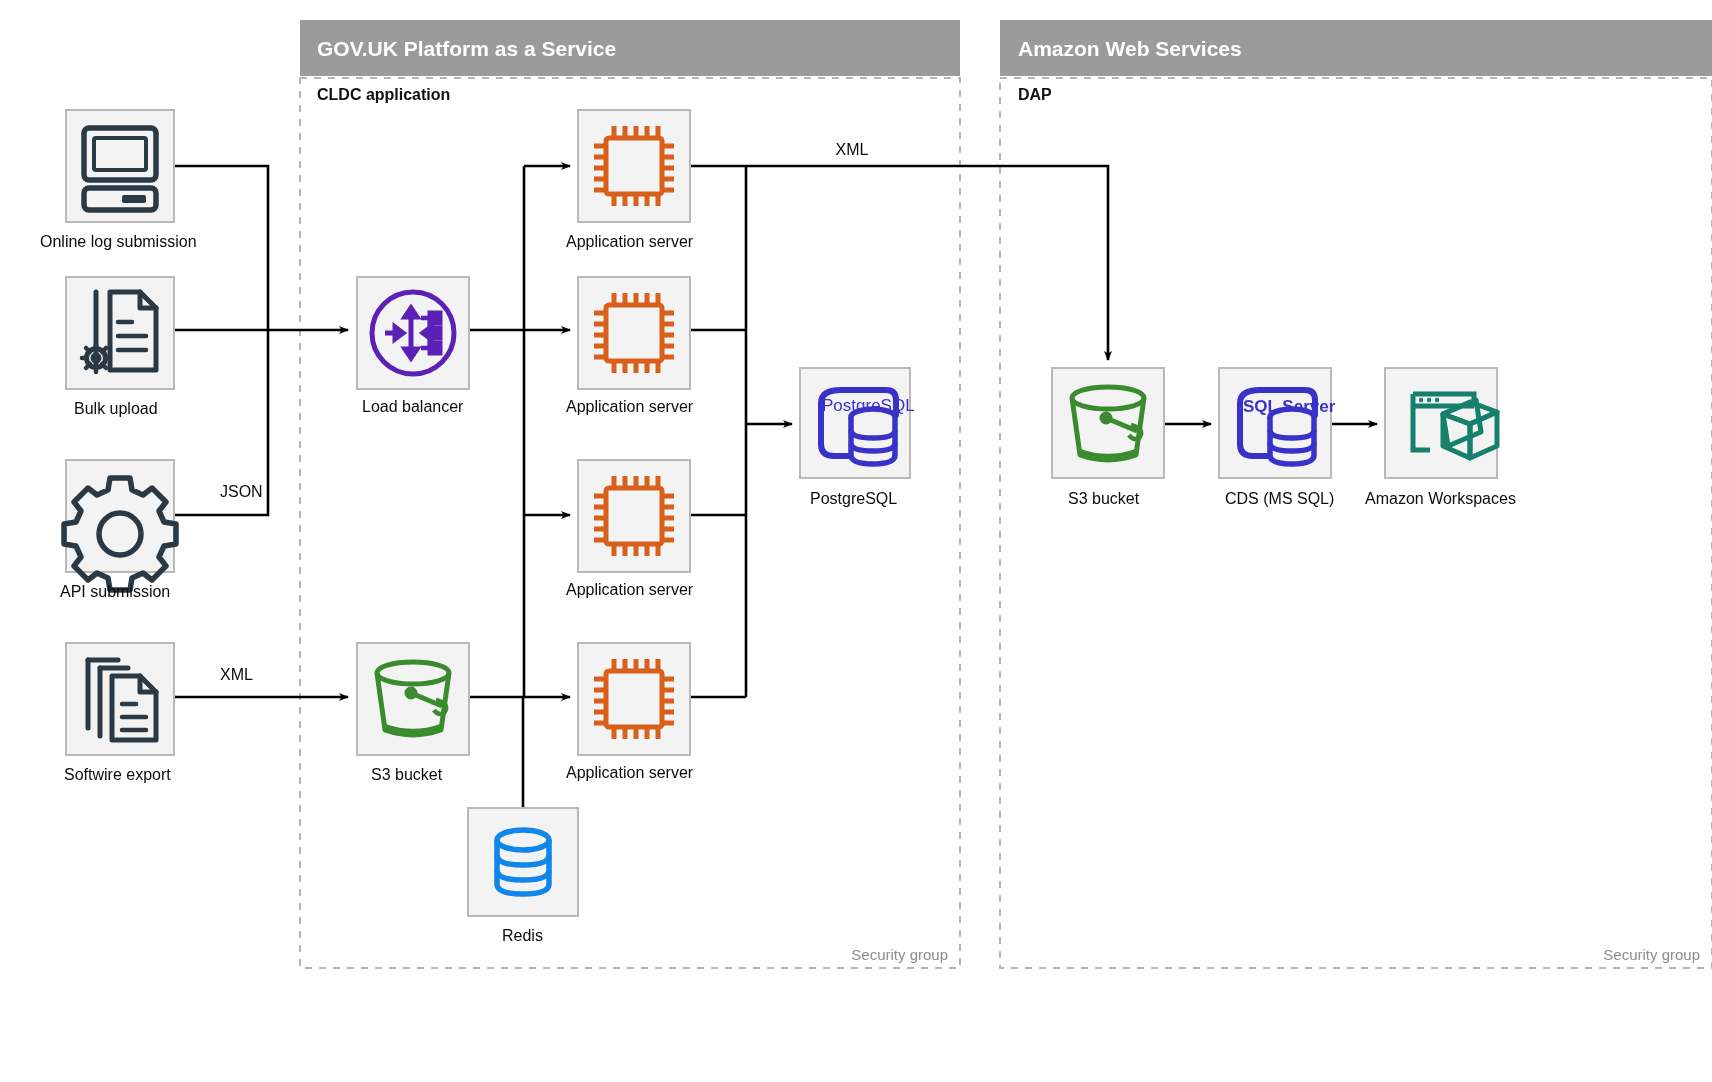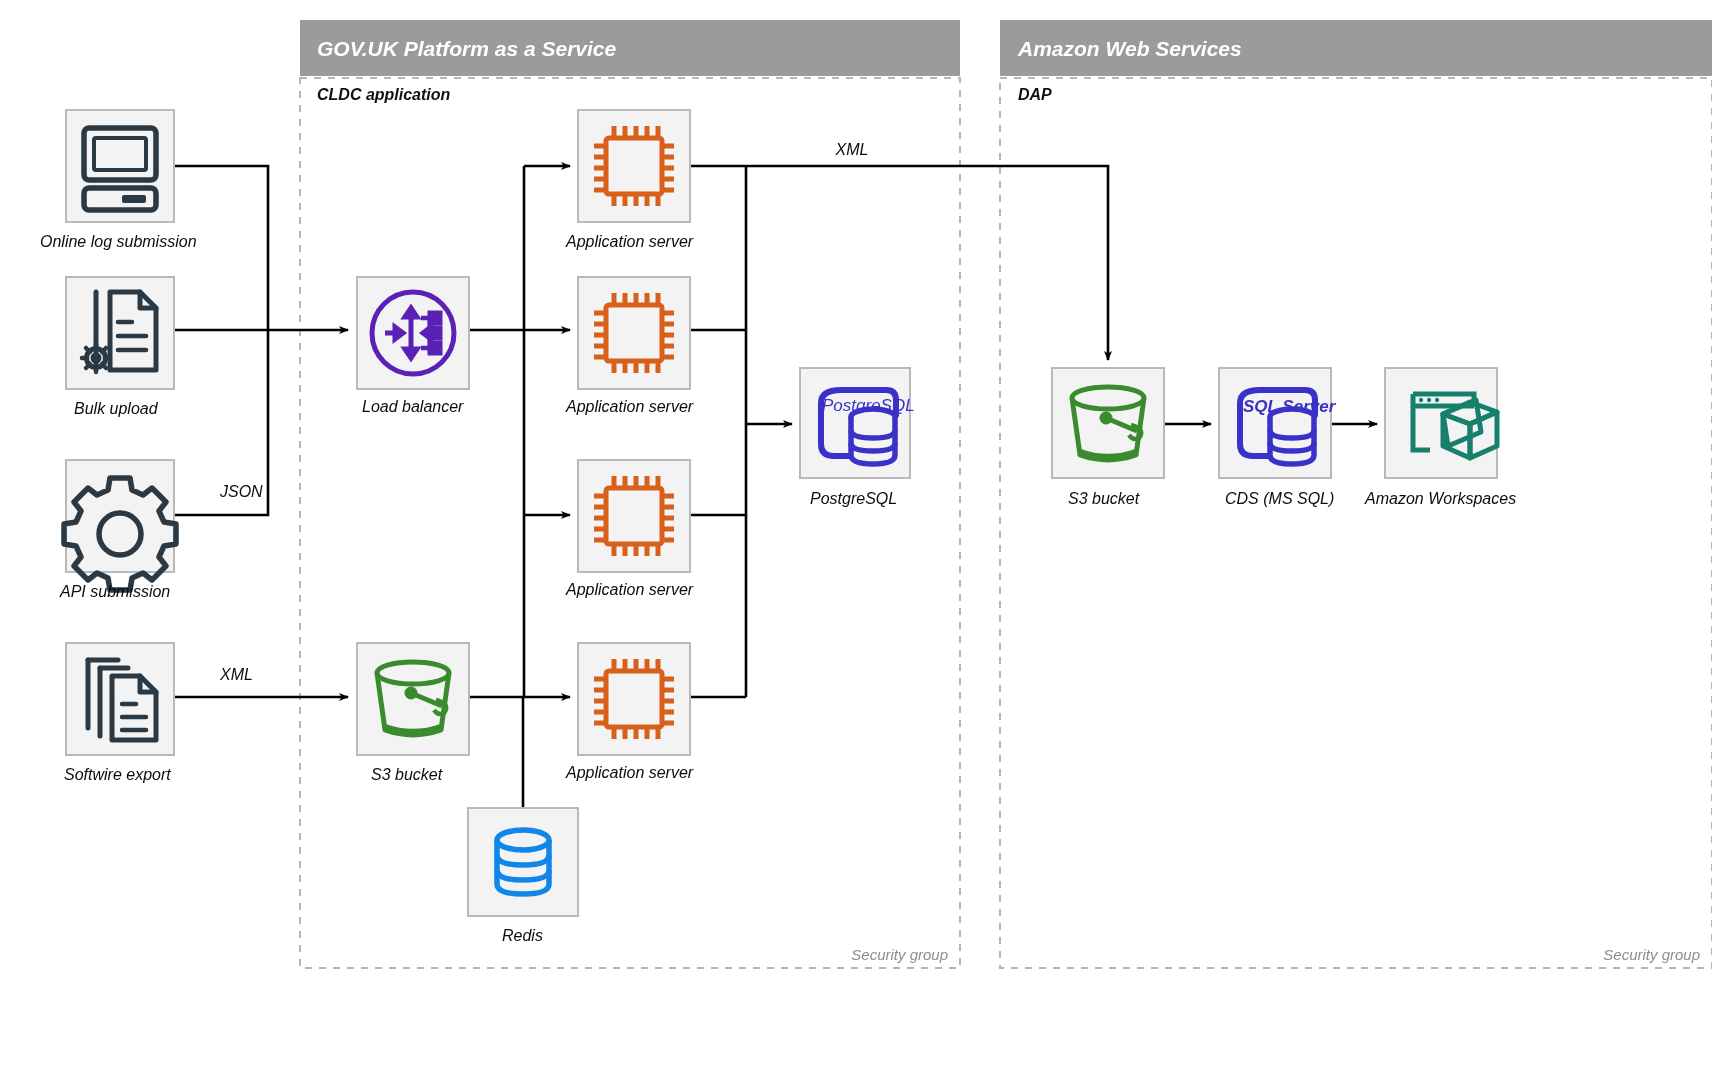--- a/index.html
+++ b/index.html
@@ -1,18 +1,18 @@
 <!DOCTYPE html>
 <html><head>
 <meta charset="utf-8">
 <style>
   html,body{margin:0;padding:0;background:#ffffff;}
   body{width:1712px;height:1082px;position:relative;overflow:hidden;
        font-family:"Liberation Sans","DejaVu Sans",sans-serif;}
-  #stage{position:absolute;left:0;top:0;width:1712px;height:936px;font-style:italic;}
+  #stage{position:absolute;left:0;top:0;width:1712px;height:936px;}
   svg{display:block;}
   .hdr-band{fill:#9b9b9b;}
   .hdr-text{fill:#ffffff;font-weight:bold;font-size:21px;font-family:"Liberation Sans","DejaVu Sans",sans-serif;}
   .grp-label{fill:#111111;font-weight:bold;font-size:16px;font-family:"Liberation Sans","DejaVu Sans",sans-serif;}
   .sec-label{fill:#8d8d8d;font-size:15px;font-family:"Liberation Sans","DejaVu Sans",sans-serif;}
   .node-label{fill:#0b0c0c;font-size:16px;font-family:"Liberation Sans","DejaVu Sans",sans-serif;}
   .edge-label{fill:#0b0c0c;font-size:16px;font-family:"Liberation Sans","DejaVu Sans",sans-serif;}
   .dash-box{fill:none;stroke:#b5b5b5;stroke-width:2;stroke-dasharray:7 7;}
   .tile{fill:#f3f3f3;stroke:#b9b9b9;stroke-width:2;}
   .wire{stroke:#000000;stroke-width:2.6;fill:none;}

